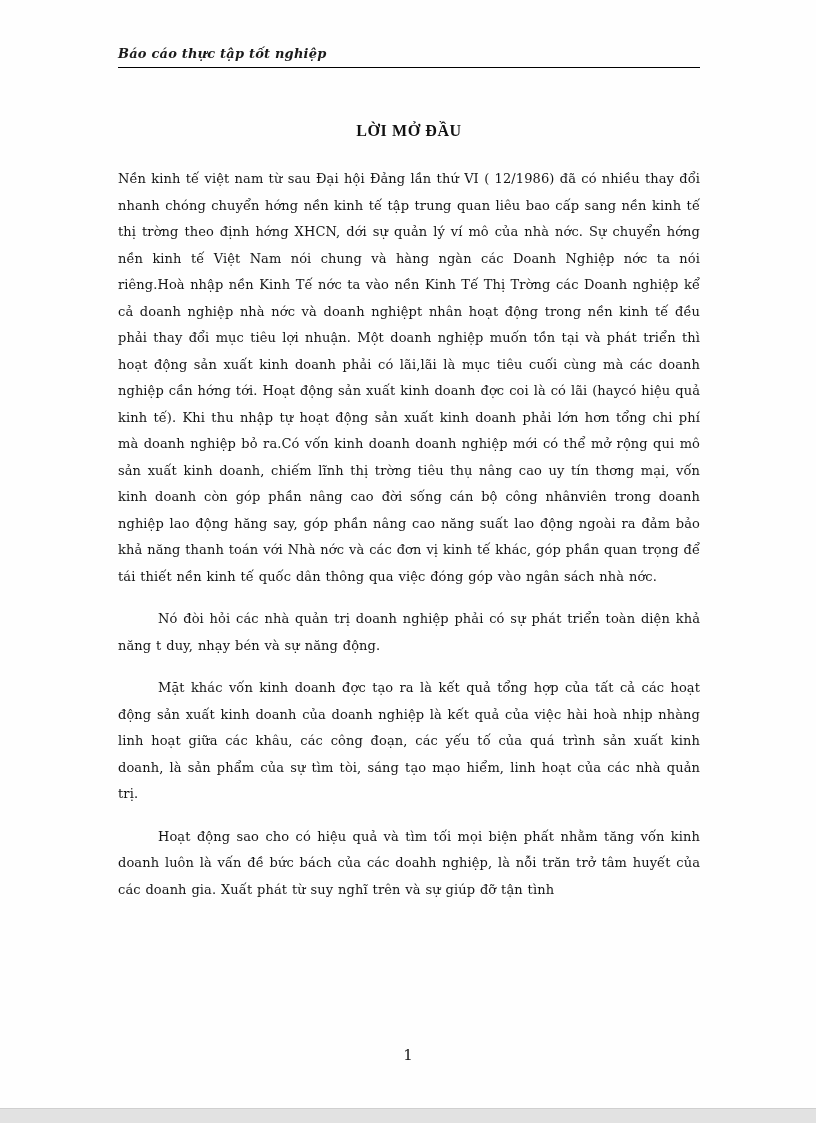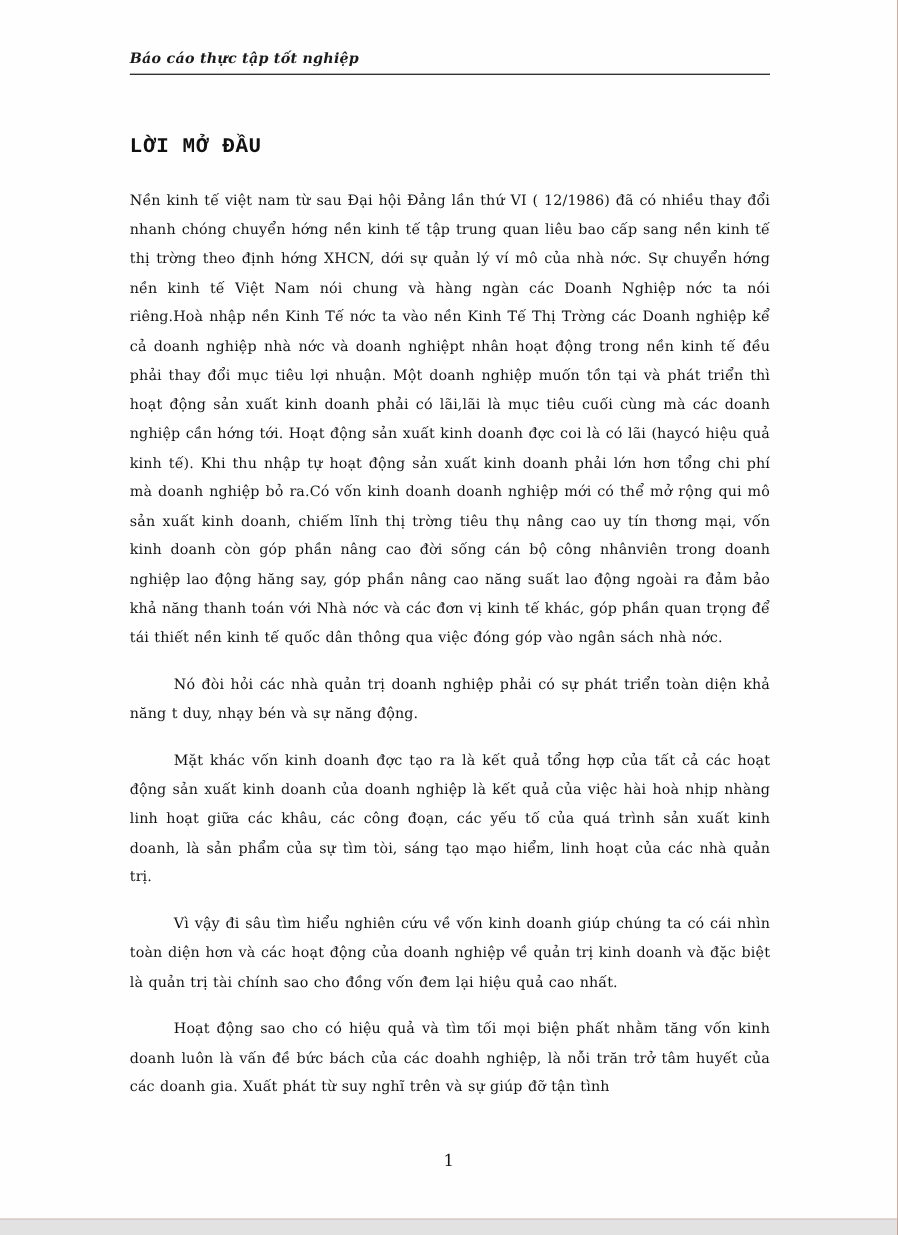--- a/index.html
+++ b/index.html
@@ -7,21 +7,21 @@
     padding: 0;
     background: #b8b8b8;
   }
   body {
     font-family: "Liberation Serif", serif;
   }
   .page {
     position: relative;
     width: 816px;
     height: 1123px;
-    background: #c2410c;
+    background: #14532d;
     overflow: hidden;
     box-sizing: border-box;
   }
   .sheet {
     position: absolute;
     left: 0;
     top: 0;
     width: 816px;
     height: 1108px;
     background: #fefefe;
@@ -56,24 +56,24 @@
     white-space: nowrap;
   }
   .header-rule {
     position: absolute;
     left: 0;
     right: 0;
     top: 23px;
     border-bottom: 1.4px solid #000;
   }
   .doc-title {
-    text-align: left;
-    font-family: Liberation Mono, monospace;
+    text-align: center;
+    font-family: Liberation Serif, serif;
     font-weight: bold;
-    font-size: 19px;
+    font-size: 16px;
     letter-spacing: 0.6px;
     color: #111;
     margin-top: 48px;
     margin-bottom: 26px;
   }
   p.body-par {
     margin: 16px 0 1px 0;
     font-family: "DejaVu Serif", serif;
     font-size: 13px;
     line-height: 26.5px;
@@ -107,21 +107,20 @@
       <div class="header-line">
         <div class="header-title">Báo cáo thực tập tốt nghiệp</div>
         <div class="header-rule"></div>
       </div>
 
       <div class="doc-title">LỜI MỞ ĐẦU</div>
 
       <p class="body-par">Nền kinh tế việt nam từ sau Đại hội Đảng lần thứ VI ( 12/1986) đã có nhiều thay đổi nhanh chóng chuyển hớng  nền kinh tế tập trung quan liêu bao cấp sang nền kinh tế thị trờng  theo định hớng   XHCN, dới  sự quản lý ví mô của nhà nớc.   Sự chuyển hớng   nền kinh tế Việt Nam nói chung và hàng ngàn các Doanh Nghiệp nớc   ta nói riêng.Hoà nhập nền Kinh Tế nớc   ta vào nền Kinh Tế Thị Trờng  các  Doanh nghiệp kể cả doanh nghiệp nhà nớc  và doanh nghiệpt  nhân hoạt động trong nền kinh tế đều phải thay đổi mục tiêu lợi nhuận. Một doanh nghiệp muốn tồn tại và phát triển thì hoạt động sản xuất kinh doanh phải có lãi,lãi là mục tiêu cuối cùng mà các doanh nghiệp cần hớng  tới. Hoạt động sản xuất kinh doanh đợc   coi là có lãi (haycó hiệu quả kinh tế). Khi thu nhập tự hoạt động sản xuất kinh doanh phải lớn hơn tổng chi phí mà doanh nghiệp bỏ ra.Có vốn kinh doanh doanh nghiệp mới có thể mở rộng qui mô sản xuất kinh doanh, chiếm lĩnh thị trờng  tiêu thụ nâng cao uy tín thơng   mại, vốn kinh doanh còn góp phần nâng cao đời sống cán bộ công nhânviên trong doanh nghiệp lao động hăng say, góp phần nâng cao năng suất lao động ngoài ra đảm bảo khả năng thanh toán với Nhà nớc   và các đơn vị kinh tế khác, góp phần quan trọng để tái thiết nền kinh tế quốc dân thông qua việc đóng góp vào ngân sách nhà nớc.</p>
       <p class="body-par indent">Nó đòi hỏi các nhà quản trị doanh nghiệp phải có sự phát triển toàn diện khả năng t  duy, nhạy bén và sự năng động.</p>
       <p class="body-par indent">Mặt khác vốn kinh doanh đợc   tạo ra là kết quả tổng hợp của tất cả các hoạt động sản xuất kinh doanh của doanh nghiệp là kết quả của việc hài hoà nhịp nhàng linh hoạt giữa các khâu, các công đoạn, các yếu tố của quá trình sản xuất kinh doanh, là sản phẩm của sự tìm tòi, sáng tạo mạo hiểm, linh hoạt của các nhà quản trị.</p>
-      <p class="body-par indent">Vì vậy đi sâu tìm hiểu nghiên cứu về vốn kinh doanh giúp chúng ta có cái nhìn toàn diện hơn và các hoạt động của doanh nghiệp về quản trị kinh doanh và đặc biệt là quản trị tài chính sao cho đồng vốn đem lại hiệu quả cao nhất.</p>
       <p class="body-par indent">Hoạt động sao cho có hiệu quả và tìm tối mọi biện phất nhằm tăng vốn kinh doanh luôn là vấn đề bức bách của các doahh nghiệp, là nỗi trăn trở tâm huyết của các doanh gia. Xuất phát từ suy nghĩ trên và sự giúp đỡ tận tình</p>
 
     </div>
 
     <div class="page-number">1</div>
   </div>
   <div class="bottom-edge"></div>
 </div>
 
 </body></html>

